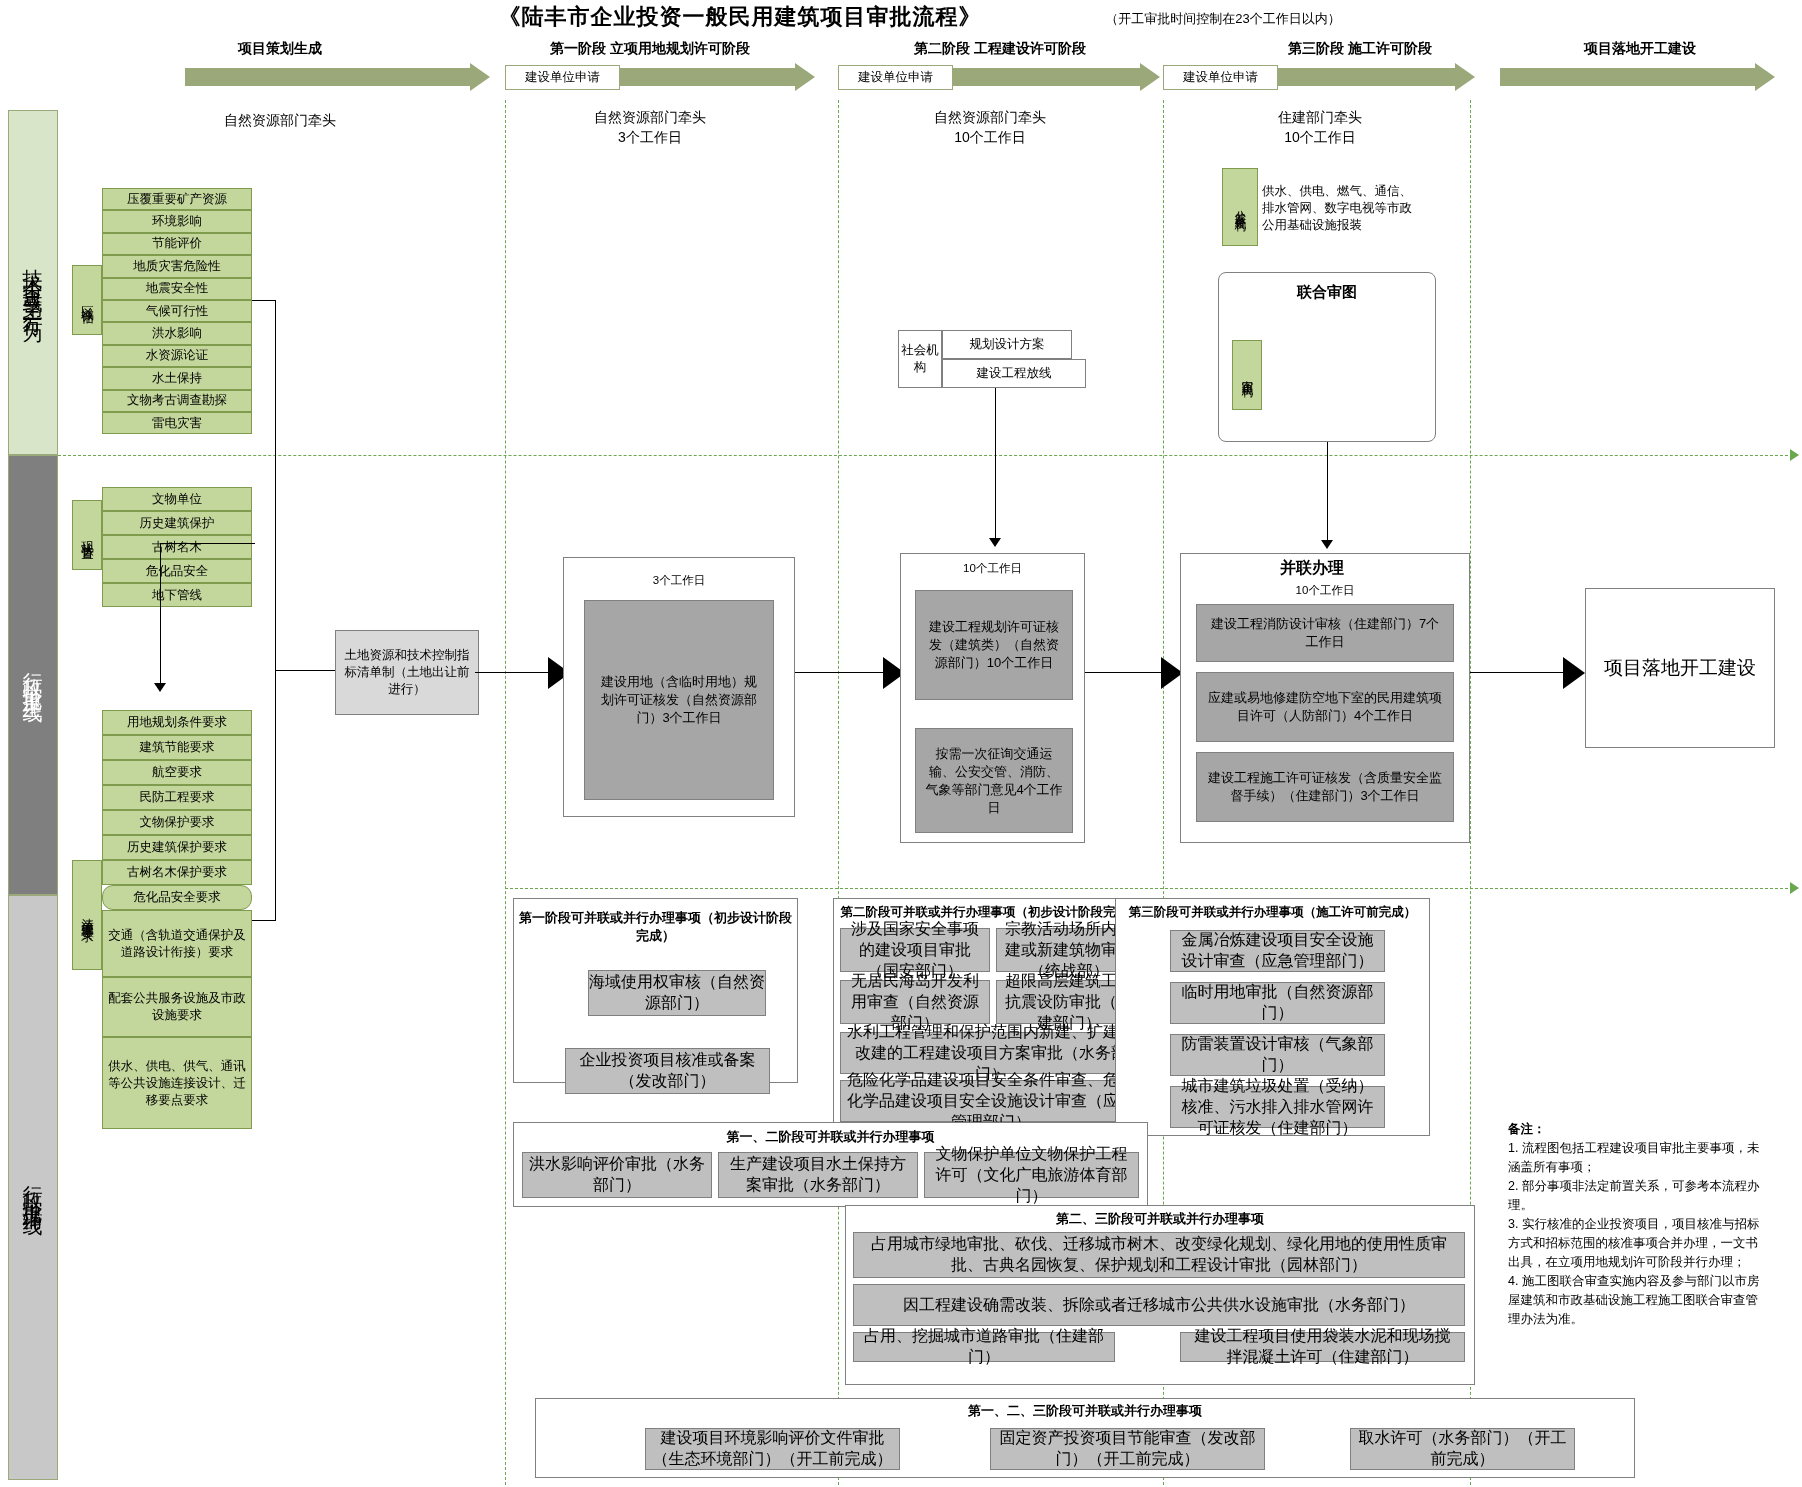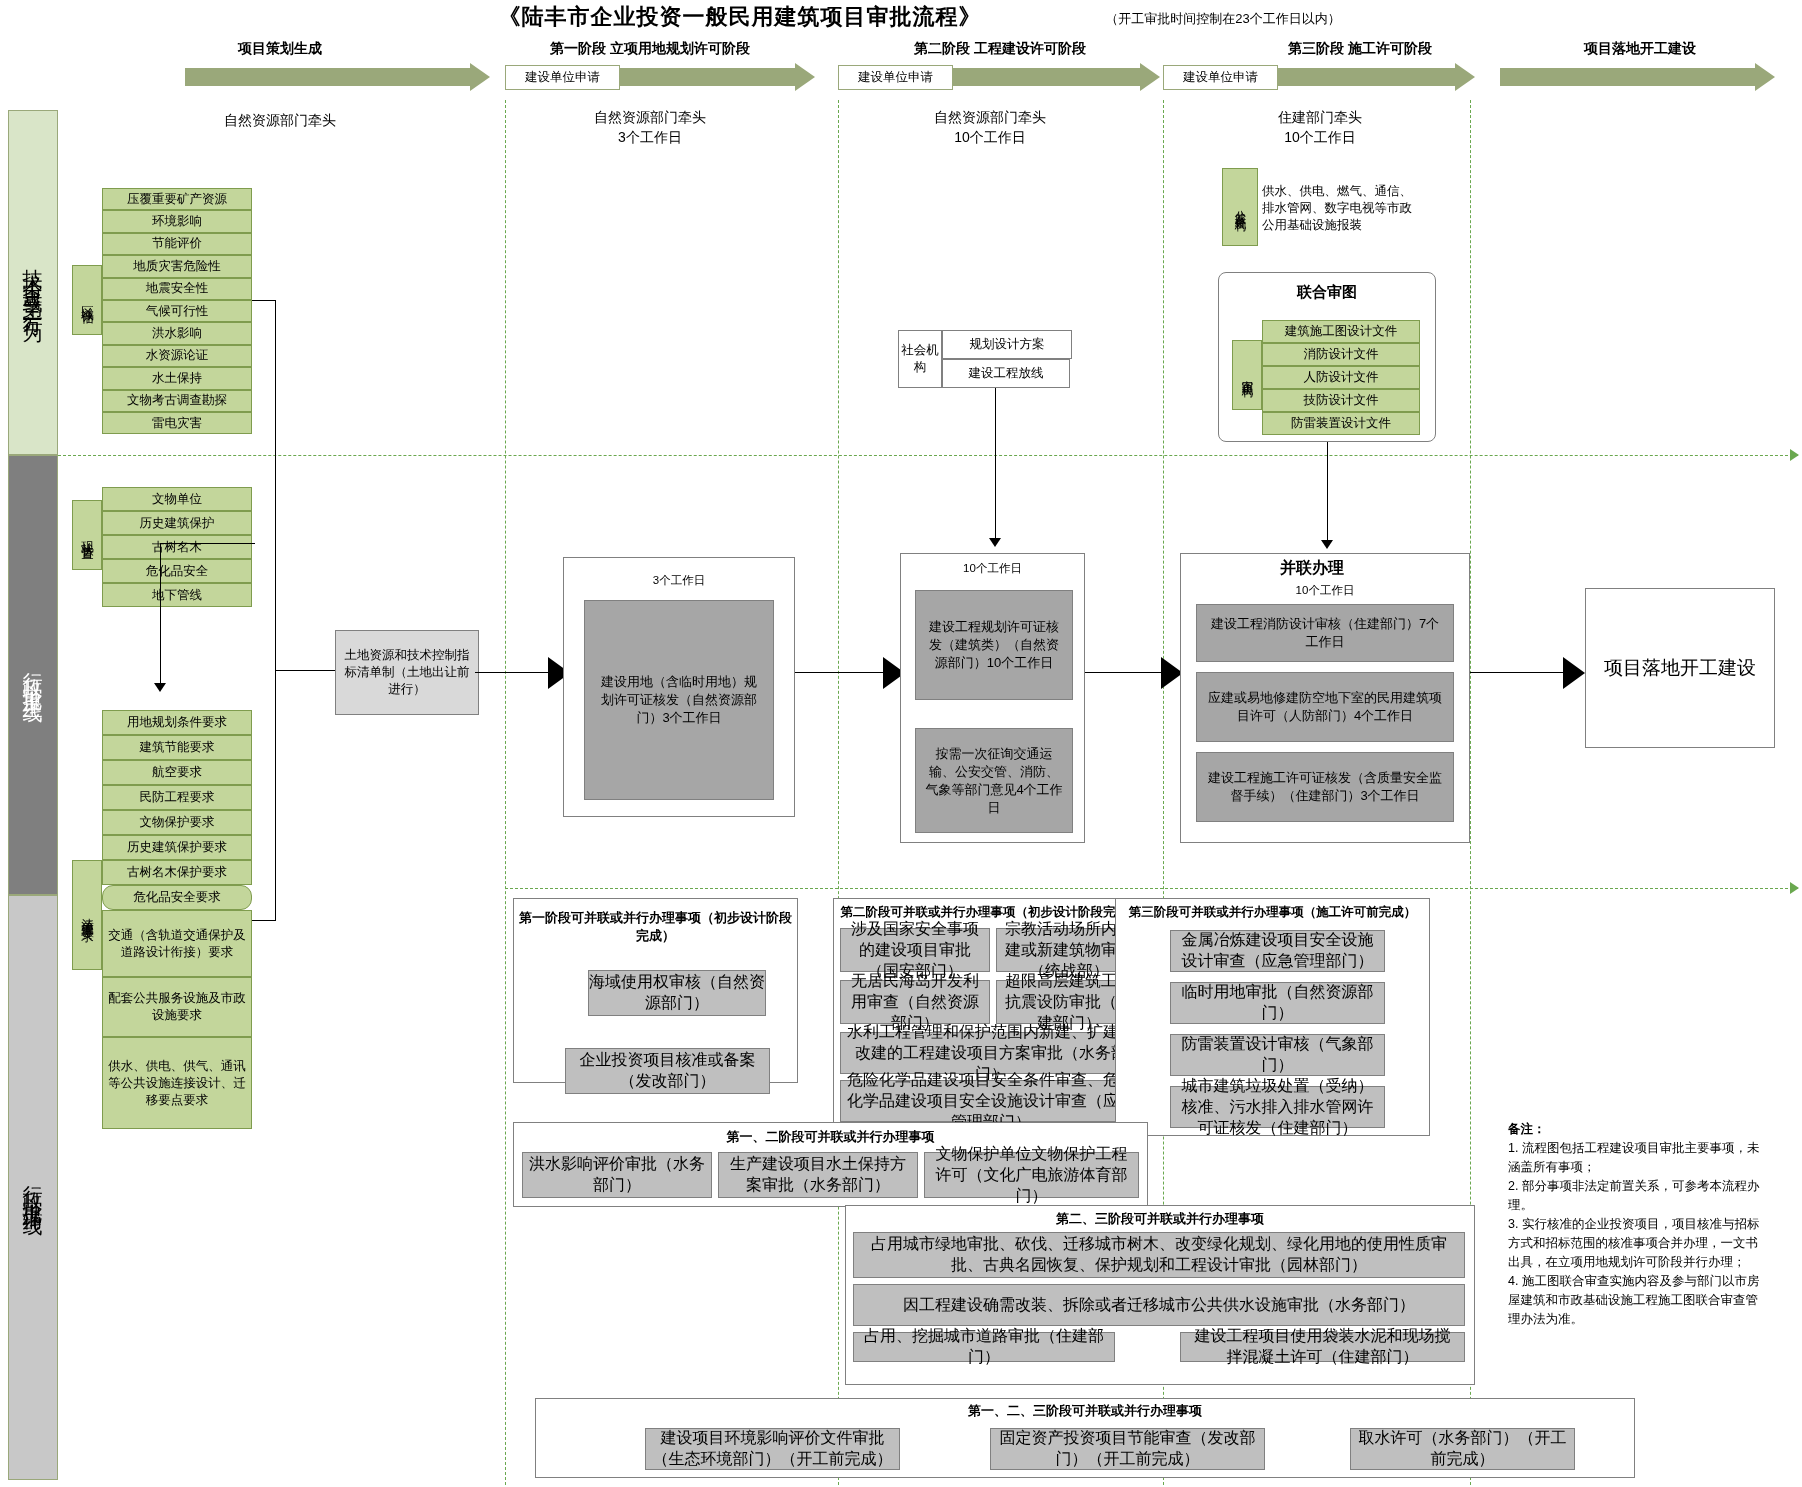--- a/index.html
+++ b/index.html
@@ -249,21 +249,21 @@
   <div class="bigarrow" style="left:883px;top:657px;"></div>
 
   <div class="abs outline" style="left:898px;top:330px;width:44px;height:58px;">
     <div class="ctr" style="width:100%;height:100%;font-size:12.5px;">
         <span>社会机构</span>
       </div>
   </div>
   <div class="abs whitebox ctr" style="left:942px;top:330px;width:130px;height:29px;">
     <span>规划设计方案</span>
   </div>
-  <div class="abs whitebox ctr" style="left:942px;top:359px;width:128px;height:29px;">
+  <div class="abs whitebox ctr" style="left:942px;top:359px;width:144px;height:29px;">
     <span>建设工程放线</span>
   </div>
   <div class="vline" style="left:995px;top:388px;height:152px;"></div>
   <div class="tri-d" style="left:989px;top:538px;"></div>
 
   <div class="abs outline" style="left:900px;top:553px;width:185px;height:290px;"></div>
   <div class="abs ctr" style="left:900px;top:558px;width:185px;height:20px;">
     <span class="sm">10个工作日</span>
   </div>
   <div class="abs graybox ctr" style="left:915px;top:590px;width:158px;height:110px;padding:0 8px;">
@@ -281,37 +281,20 @@
   <div class="abs ctr" style="left:1262px;top:170px;width:160px;height:76px;">
     <span style="font-size:12.5px;text-align:left;">供水、供电、燃气、通信、排水管网、数字电视等市政公用基础设施报装</span>
   </div>
 
   <div class="abs outline" style="left:1218px;top:272px;width:218px;height:170px;border-radius:8px;"></div>
   <div class="abs ctr" style="left:1218px;top:280px;width:218px;height:24px;">
     <span style="font-size:15px;font-weight:bold;">联合审图</span>
   </div>
   <div class="abs greenhdr ctr" style="left:1232px;top:340px;width:30px;height:70px;">
     <span class="sm">审图机构</span>
-  </div>
-  <div class="abs" style="left:1262px;top:320px;width:158px;">
-    <div class="greenbox ctr" style="height:21px;">
-        <span>建筑施工图设计文件</span>
-      </div>
-    <div class="greenbox ctr" style="height:21px;">
-        <span>消防设计文件</span>
-      </div>
-    <div class="greenbox ctr" style="height:21px;">
-        <span>人防设计文件</span>
-      </div>
-    <div class="greenbox ctr" style="height:21px;">
-        <span>技防设计文件</span>
-      </div>
-    <div class="greenbox ctr" style="height:21px;">
-        <span>防雷装置设计文件</span>
-      </div>
   </div>
   <div class="vline" style="left:1327px;top:442px;height:100px;"></div>
   <div class="tri-d" style="left:1321px;top:540px;"></div>
 
   <div class="abs outline" style="left:1180px;top:553px;width:290px;height:290px;"></div>
   <div class="abs ctr" style="left:1180px;top:555px;width:264px;height:26px;">
     <span style="font-size:16px;font-weight:bold;">并联办理</span>
   </div>
   <div class="abs ctr" style="left:1180px;top:581px;width:290px;height:18px;">
     <span class="sm">10个工作日</span>

